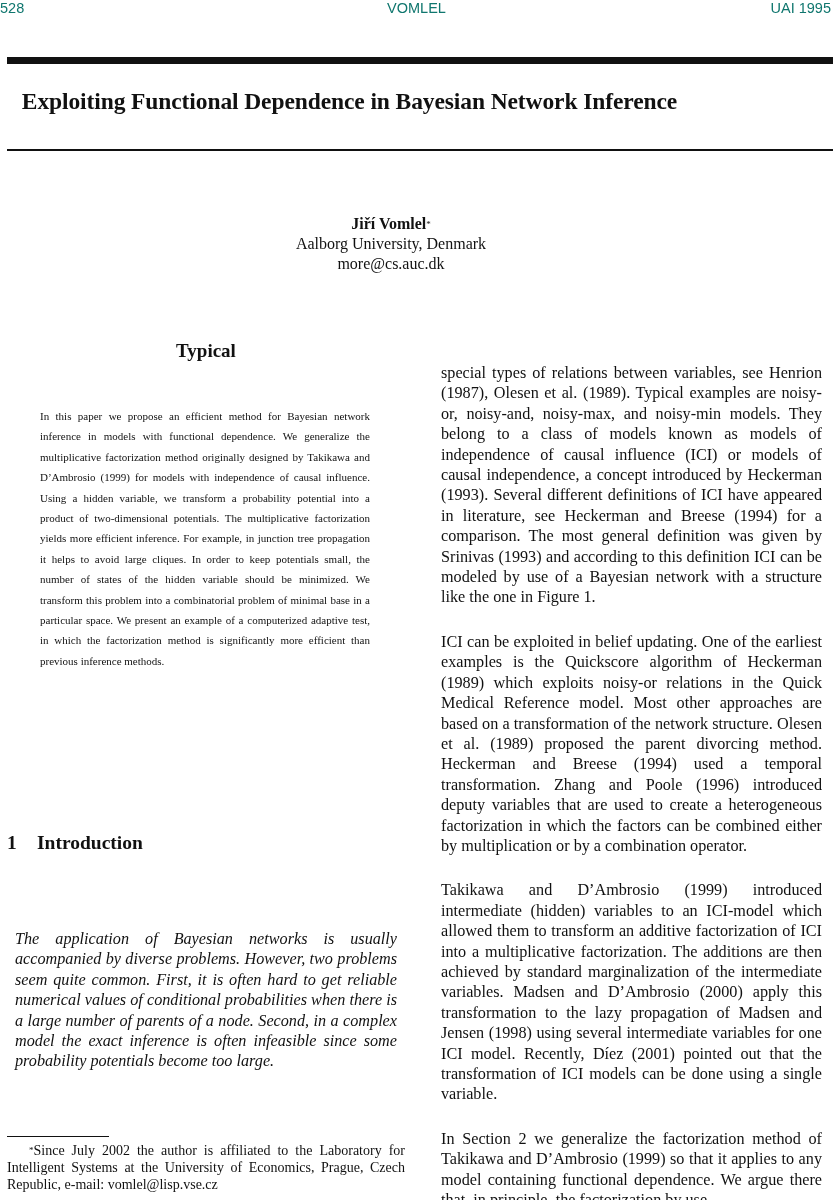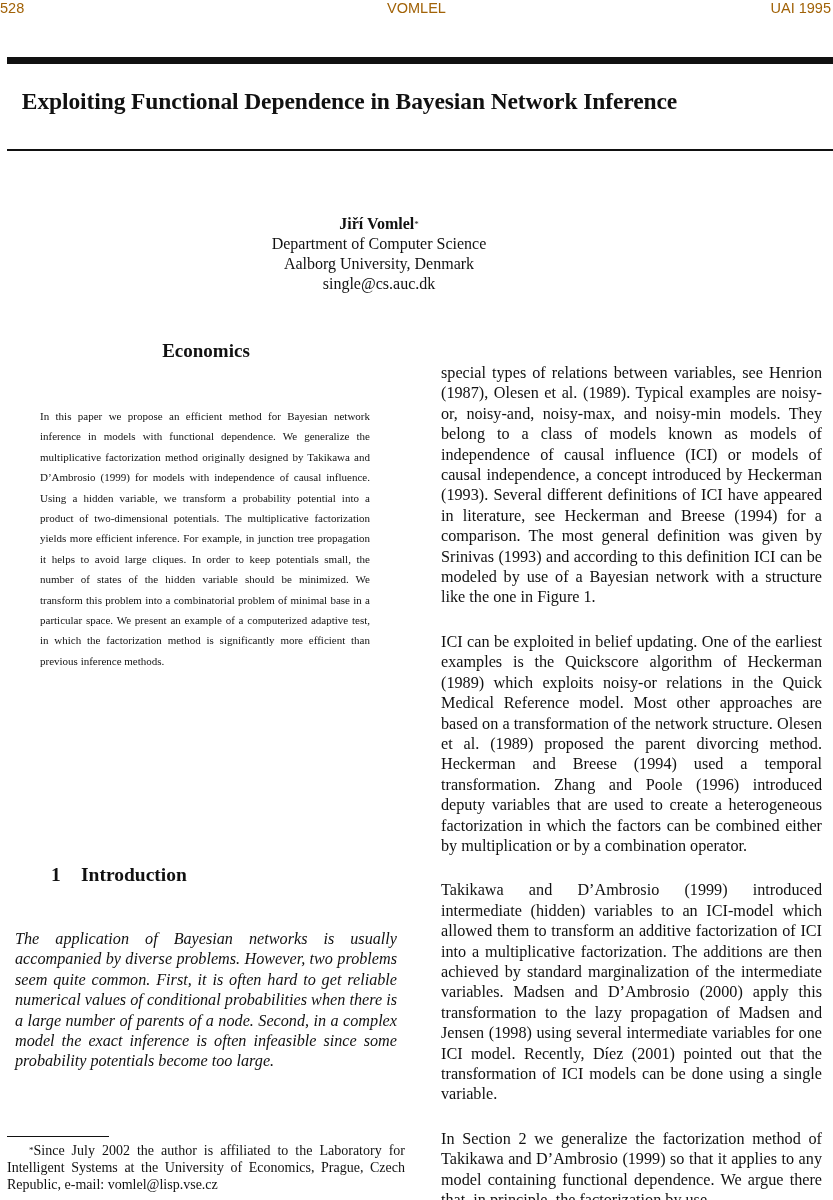--- a/index.html
+++ b/index.html
@@ -4,36 +4,36 @@
 <style>
   html, body { margin: 0; padding: 0; background: #ffffff; }
   body {
     width: 833px; height: 1200px; position: relative; overflow: hidden;
     color: #111111;
     font-family: "Liberation Serif", "DejaVu Serif", serif;
   }
   .running-head {
     position: absolute; top: 0; left: 0; width: 833px; height: 20px;
     font-family: "Liberation Sans", "DejaVu Sans", sans-serif;
-    font-size: 14.5px; color: #a16207;
+    font-size: 14.5px; color: #0f766e;
   }
   .rh-left { position: absolute; left: 0; top: 0; }
   .rh-center { position: absolute; left: 0; width: 833px; text-align: center; top: 0; }
   .rh-right { position: absolute; right: 2px; top: 0; }
 
   .rule-thick { position: absolute; left: 7px; width: 826px; top: 57px; height: 7px; background: #111; }
   .rule-thin { position: absolute; left: 7px; width: 826px; top: 149px; height: 2px; background: #111; }
 
   .title {
     position: absolute; top: 88px; left: 0; width: 699px; text-align: center;
     font-size: 23.5px; font-weight: bold; letter-spacing: -0.1px;
   }
 
   .author-block {
-    position: absolute; top: 214px; left: 0; width: 758px; text-align: center;
+    position: absolute; top: 214px; left: 12px; width: 758px; text-align: center;
     font-size: 16px; line-height: 20px;
   }
   .author-name { font-weight: bold; }
 
   .col {
     position: absolute; font-size: 16.2px; line-height: 20.4px;
   }
   .col p { margin: 8px; text-align: justify; hyphens: none; }
   .col-left { left: 7px; width: 398px; }
   .col-right { left: 433px; width: 397px; top: 355px; }
@@ -41,21 +41,21 @@
   .abstract-heading {
     position: absolute; left: 7px; width: 398px; top: 340px;
     text-align: center; font-weight: bold; font-size: 19px;
   }
   .abstract-body {
     position: absolute; left: 40px; width: 330px; top: 406px;
     font-size: 11px; line-height: 20.4px; text-align: justify;
   }
 
   .section-heading {
-    position: absolute; left: 7px; top: 864px; font-size: 19.5px; font-weight: bold; margin-left: 44px;
+    position: absolute; left: 7px; top: 832px; font-size: 19.5px; font-weight: bold;
   }
   .section-num { display: inline-block; width: 30px; }
 
   .intro-body { top: 921px; font-style: italic; }
   .gap { height: 8px; }
 
   .footnote-rule { position: absolute; left: 7px; top: 1136px; width: 102px; height: 1px; background: #111; }
   .footnote {
     position: absolute; left: 7px; width: 398px; top: 1142px;
     font-size: 14px; line-height: 17px; text-align: justify;
@@ -73,26 +73,25 @@
 </div>
 
 <div class="rule-thick"></div>
 <div class="title">Exploiting Functional Dependence in Bayesian Network Inference</div>
 <div class="rule-thin"></div>
 
 <div class="author-block">
   <div>
     <span class="author-name">Jiří Vomlel</span><span class="fn-mark">*</span>
   </div>
-  <div>Department of Computer Science</div>
   <div>Aalborg University, Denmark</div>
-  <div>single@cs.auc.dk</div>
+  <div>more@cs.auc.dk</div>
 </div>
 
-<div class="abstract-heading">Economics</div>
+<div class="abstract-heading">Typical</div>
 <div class="abstract-body">In this paper we propose an efficient method for Bayesian network inference in models with functional dependence. We generalize the multiplicative factorization method originally designed by Takikawa and D’Ambrosio (1999) for models with independence of causal influence. Using a hidden variable, we transform a probability potential into a product of two-dimensional potentials. The multiplicative factorization yields more efficient inference. For example, in junction tree propagation it helps to avoid large cliques. In order to keep potentials small, the number of states of the hidden variable should be minimized. We transform this problem into a combinatorial problem of minimal base in a particular space. We present an example of a computerized adaptive test, in which the factorization method is significantly more efficient than previous inference methods.</div>
 
 <div class="section-heading">
   <span class="section-num">1</span><span>Introduction</span>
 </div>
 
 <div class="col col-left intro-body">
   <p>The application of Bayesian networks is usually accompanied by diverse problems. However, two problems seem quite common. First, it is often hard to get reliable numerical values of conditional probabilities when there is a large number of parents of a node. Second, in a complex model the exact inference is often infeasible since some probability potentials become too large.</p>
   <div class="gap"></div>
 </div>

